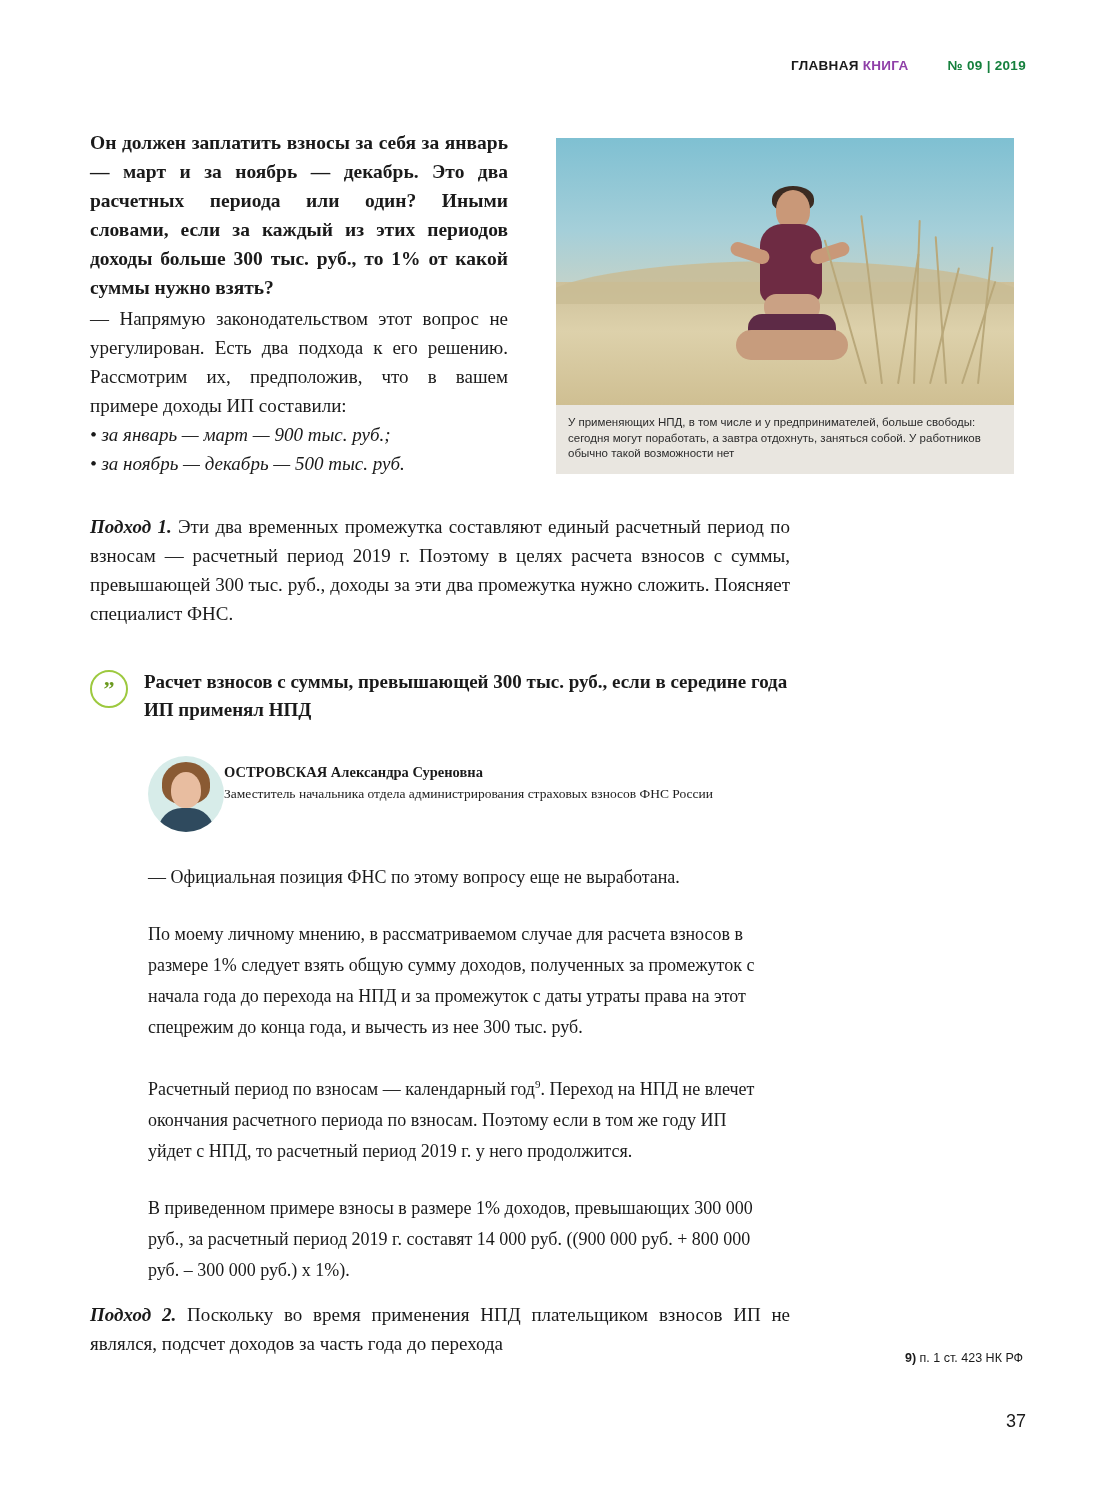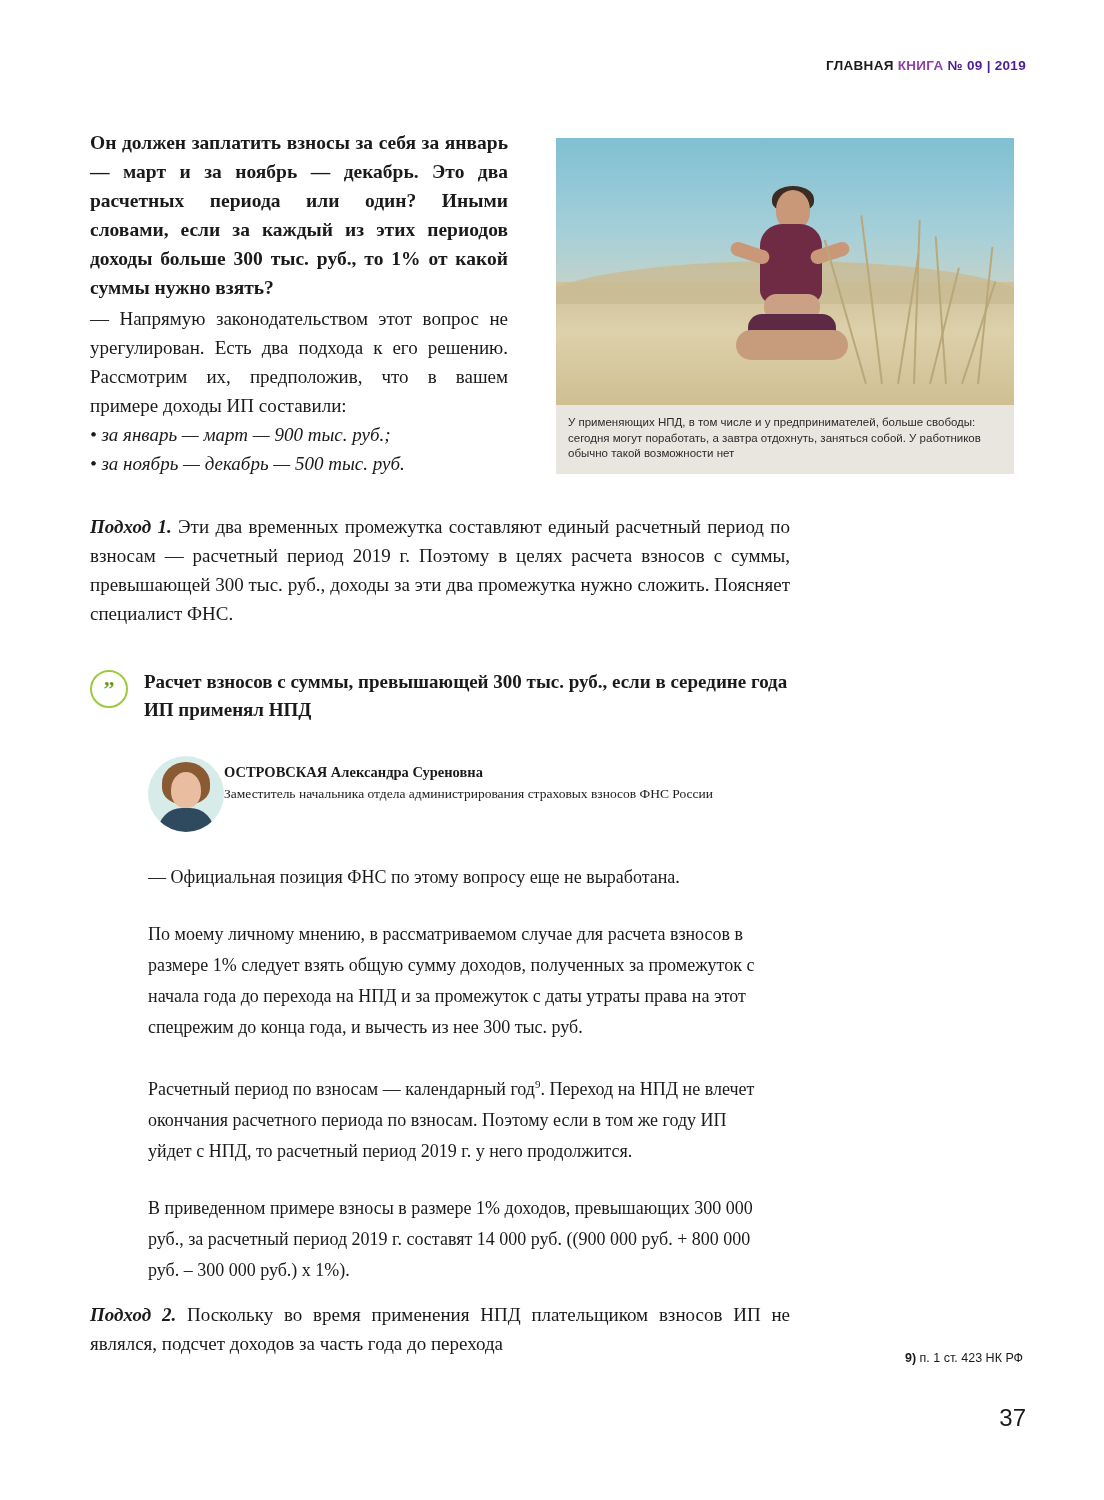--- a/index.html
+++ b/index.html
@@ -22,21 +22,21 @@
     top: 58px;
     right: 78px;
     font-family: "Liberation Sans", sans-serif;
     font-size: 13.5px;
     font-weight: bold;
     letter-spacing: 0.3px;
     white-space: nowrap;
   }
   .header .hdr-main { color: #1a1a1a; }
   .header .hdr-accent { color: #8f3fa8; }
-  .header .hdr-issue { color: #4c1d95; font-weight: bold; }
+  .header .hdr-issue { color: #15803d; font-weight: bold; margin-left: 35px; }
 
   
   .intro {
     position: absolute;
     left: 90px;
     top: 128px;
     width: 418px;
   }
   .intro .q {
     font-family: "Liberation Serif", serif;
@@ -277,21 +277,21 @@
     line-height: 17px;
   }
   .footnote b { font-weight: bold; }
 
   
   .page-num {
     position: absolute;
     right: 78px;
     bottom: 68px;
     font-family: "Liberation Sans", sans-serif;
-    font-size: 24px;
+    font-size: 18px;
     color: #1a1a1a;
   }
 </style>
 </head>
 <body>
 
 <div class="header">
   <span class="hdr-main">ГЛАВНАЯ</span>
   <span class="hdr-accent">КНИГА</span>
   <span class="hdr-issue">№ 09 | 2019</span>

